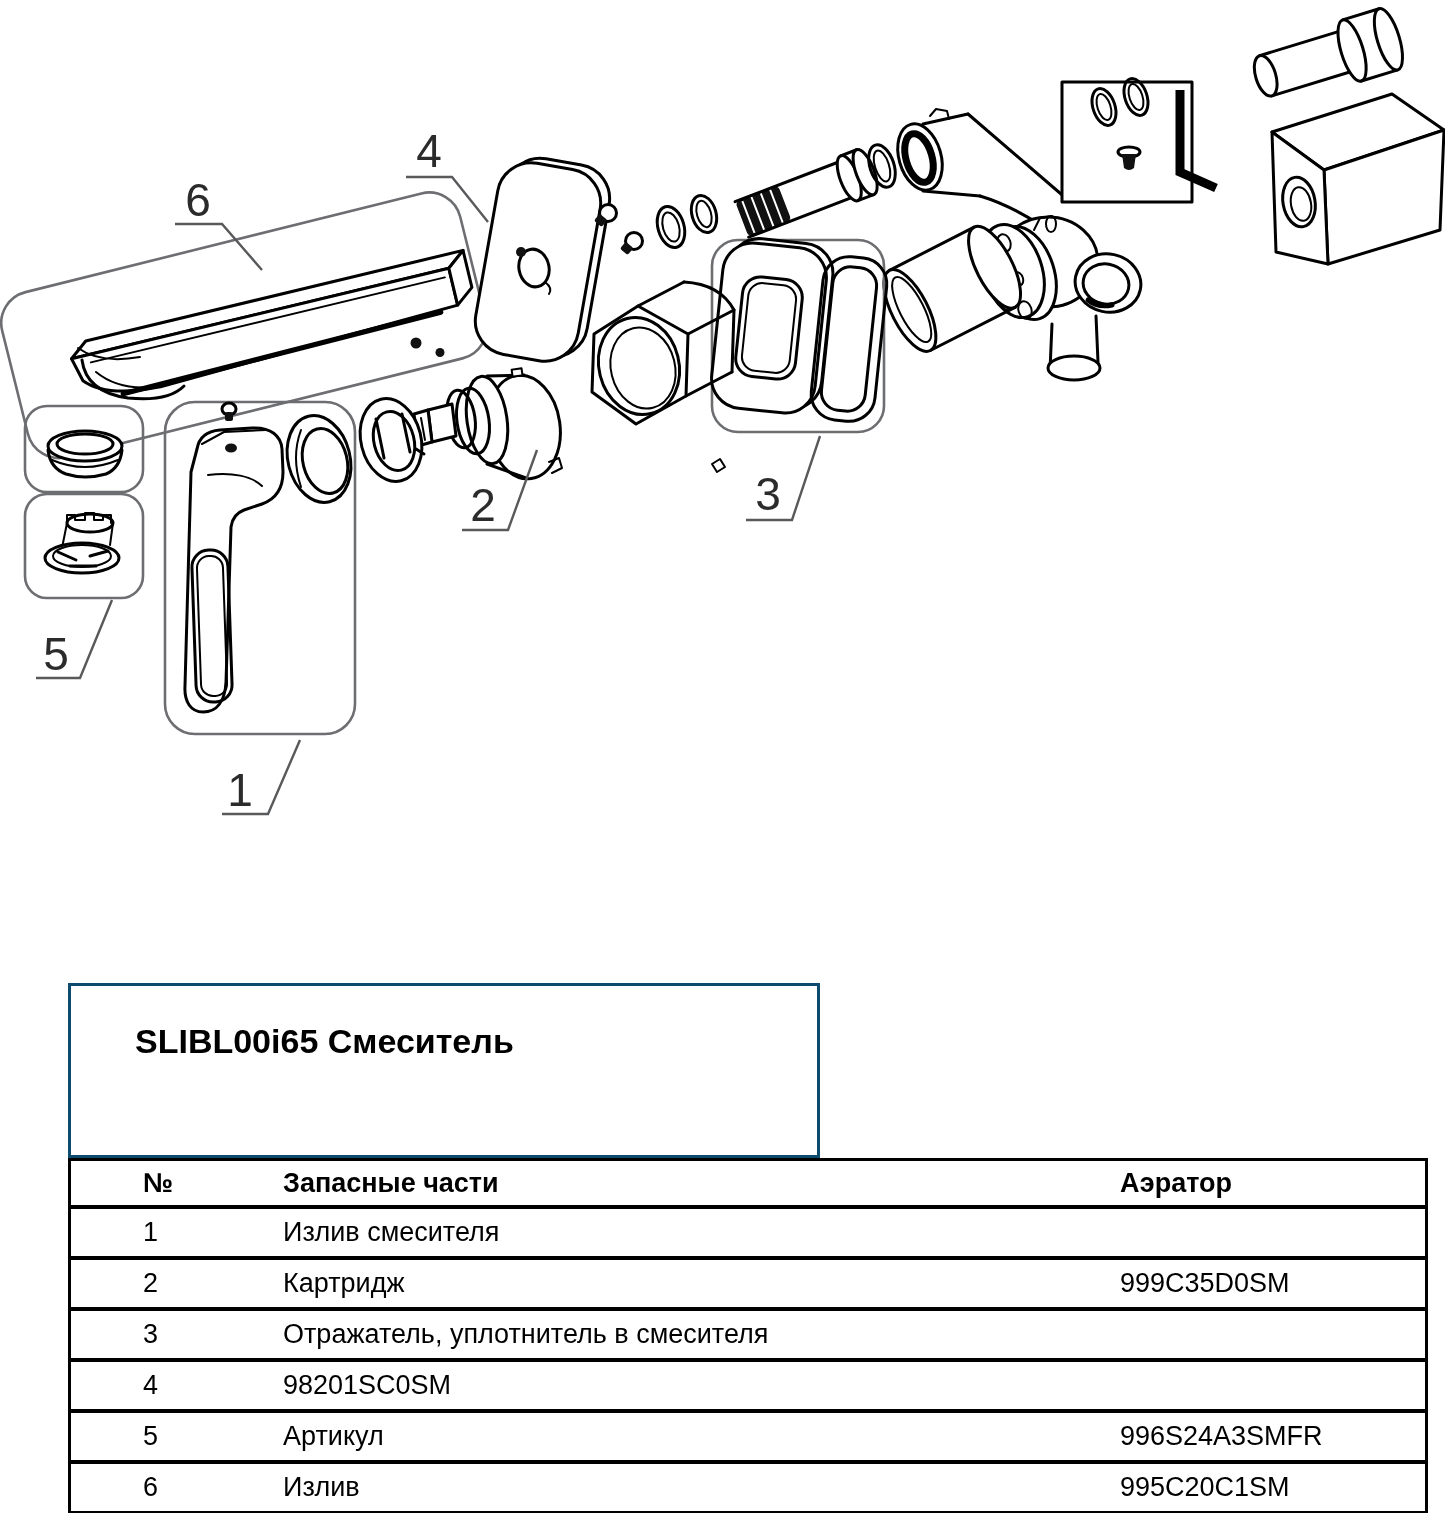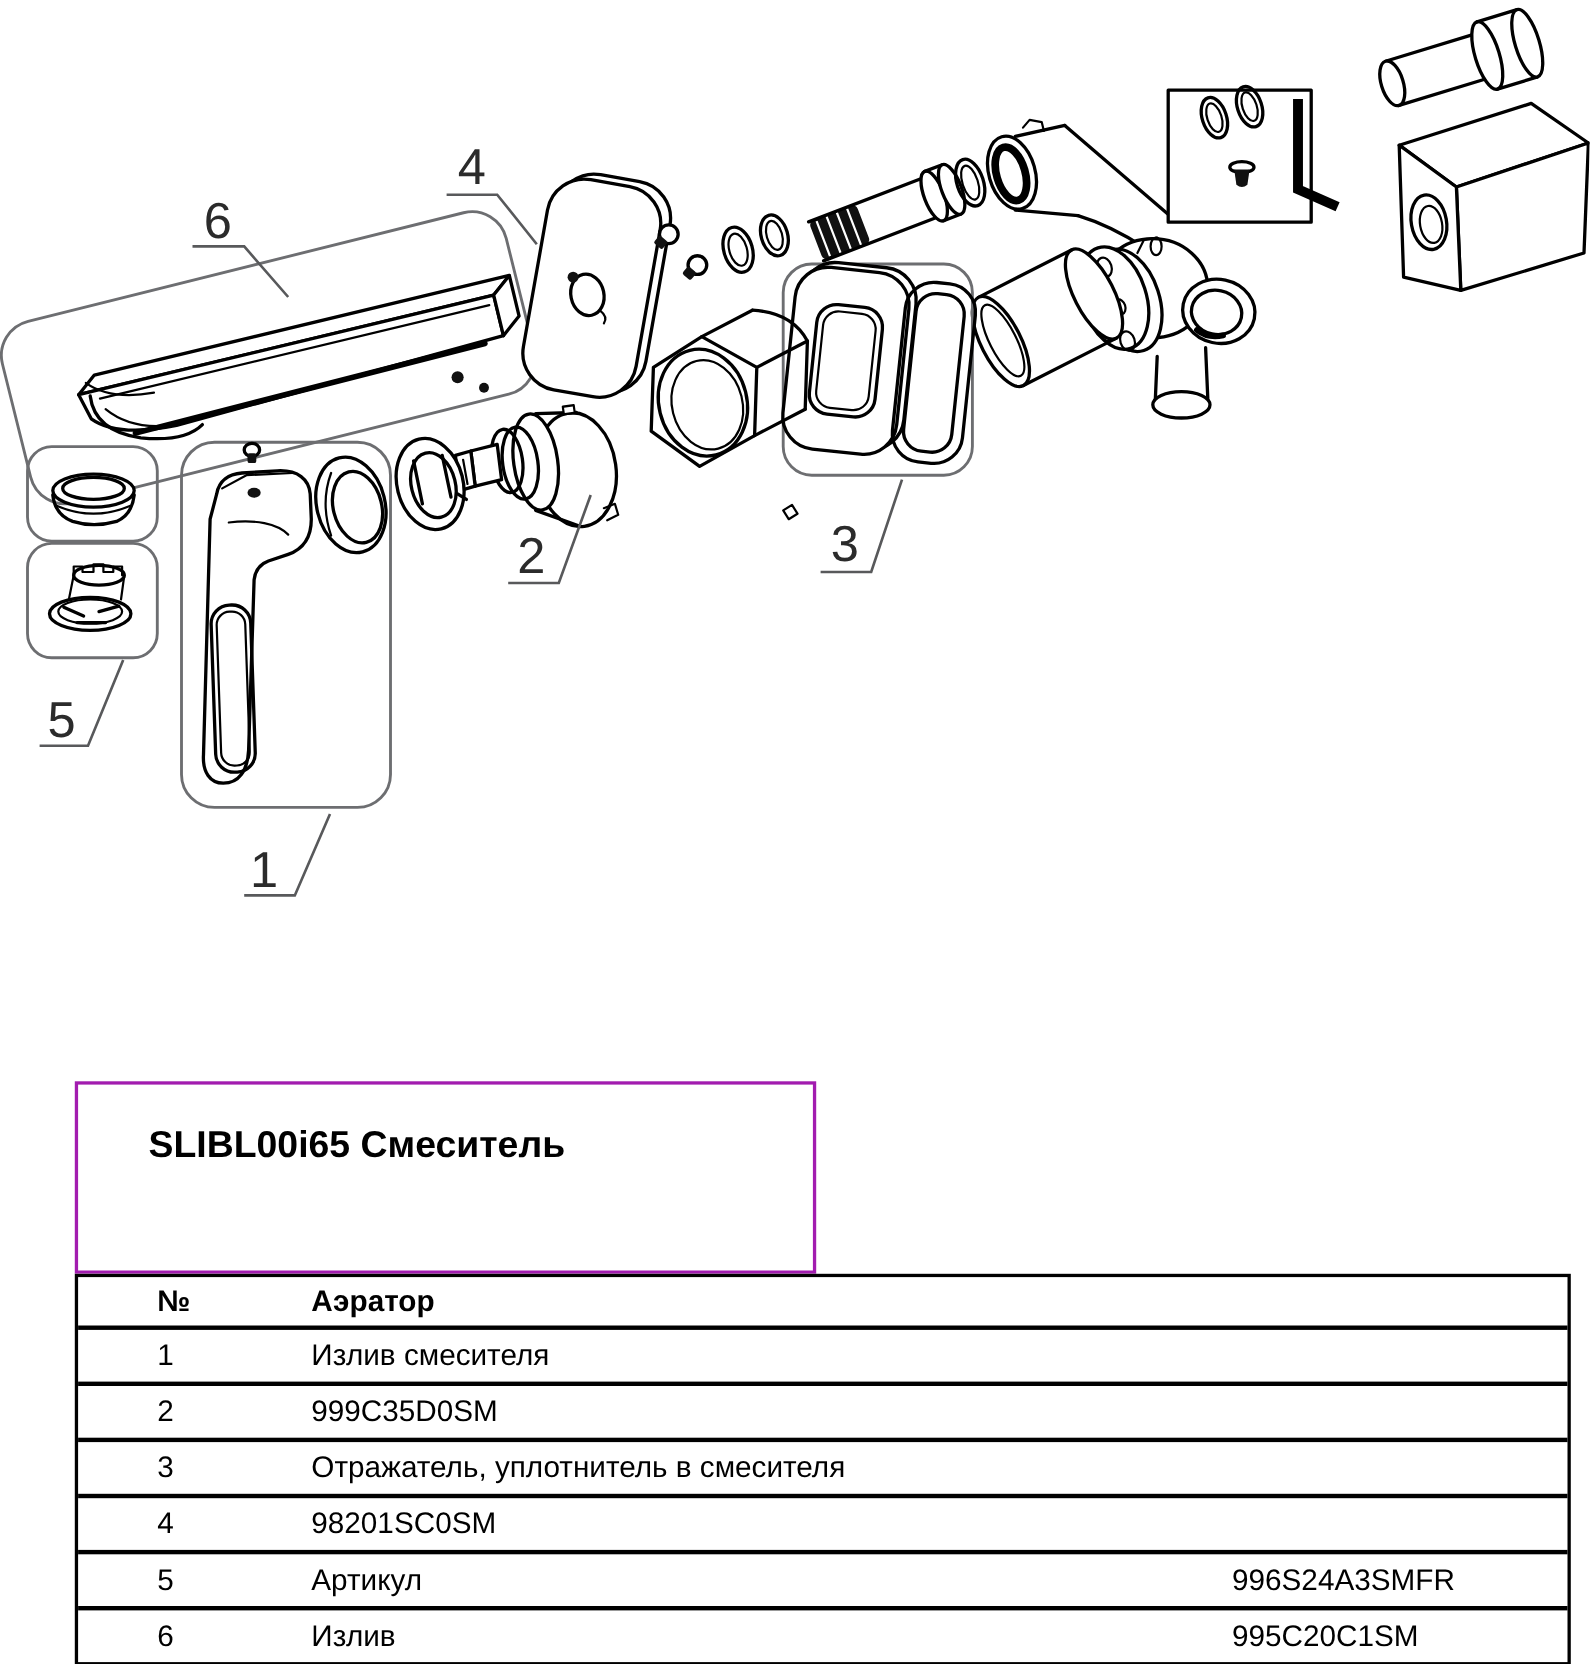--- a/index.html
+++ b/index.html
@@ -8,21 +8,21 @@
   .blk{fill:none;stroke:#000;stroke-width:3;stroke-linejoin:round;stroke-linecap:round;}
   .blk2{fill:none;stroke:#000;stroke-width:2;stroke-linejoin:round;stroke-linecap:round;}
   .wfill{fill:#fff;}
   .thick{stroke-width:5;}
   .vthick{stroke-width:7;}
   .call{fill:none;stroke:#6d6e71;stroke-width:2.6;}
   .lead{fill:none;stroke:#58595b;stroke-width:2.4;}
   .lbl{font-family:"Liberation Sans",sans-serif;font-size:46px;fill:#2b2b2b;text-anchor:middle;}
   .dark{fill:#111;stroke:none;}
 
-  .title-box{position:absolute;left:68px;top:983px;width:674px;height:175px;border:3px solid #a21caf;box-sizing:border-box;}
+  .title-box{position:absolute;left:68px;top:983px;width:752px;height:175px;border:3px solid #0c4a6e;box-sizing:border-box;}
   .title-text{position:absolute;left:64px;top:30px;font-size:34px;font-weight:bold;line-height:50px;white-space:nowrap;}
   .parts-table{position:absolute;left:68px;top:1158px;width:1360px;border:3px solid #000;box-sizing:border-box;background:#fff;}
   .t-row{display:flex;align-items:center;height:47px;border-bottom:4px solid #000;font-size:27px;}
   .t-row:last-child{border-bottom:none;}
   .t-row.header{font-weight:bold;height:44px;}
   .cell-num{flex:0 0 212px;padding-left:72px;box-sizing:border-box;}
   .cell-name{flex:0 0 837px;}
   .cell-sku{flex:1;}
 </style>
 </head>
@@ -247,28 +247,30 @@
 
 <div class="title-box">
   <div class="title-text">
     <div>SLIBL00i65 Смеситель</div>
   </div>
 </div>
 
 <div class="parts-table">
   <div class="t-row header">
     <div class="cell-num">№</div>
+    <div class="cell-name">Запасные части</div>
     <div class="cell-sku">Аэратор</div>
   </div>
   <div class="t-row">
     <div class="cell-num">1</div>
     <div class="cell-name">Излив смесителя</div>
   </div>
   <div class="t-row">
     <div class="cell-num">2</div>
+    <div class="cell-name">Картридж</div>
     <div class="cell-sku">999C35D0SM</div>
   </div>
   <div class="t-row">
     <div class="cell-num">3</div>
     <div class="cell-name">Отражатель, уплотнитель в смесителя</div>
   </div>
   <div class="t-row">
     <div class="cell-num">4</div>
     <div class="cell-sku">98201SC0SM</div>
   </div>

